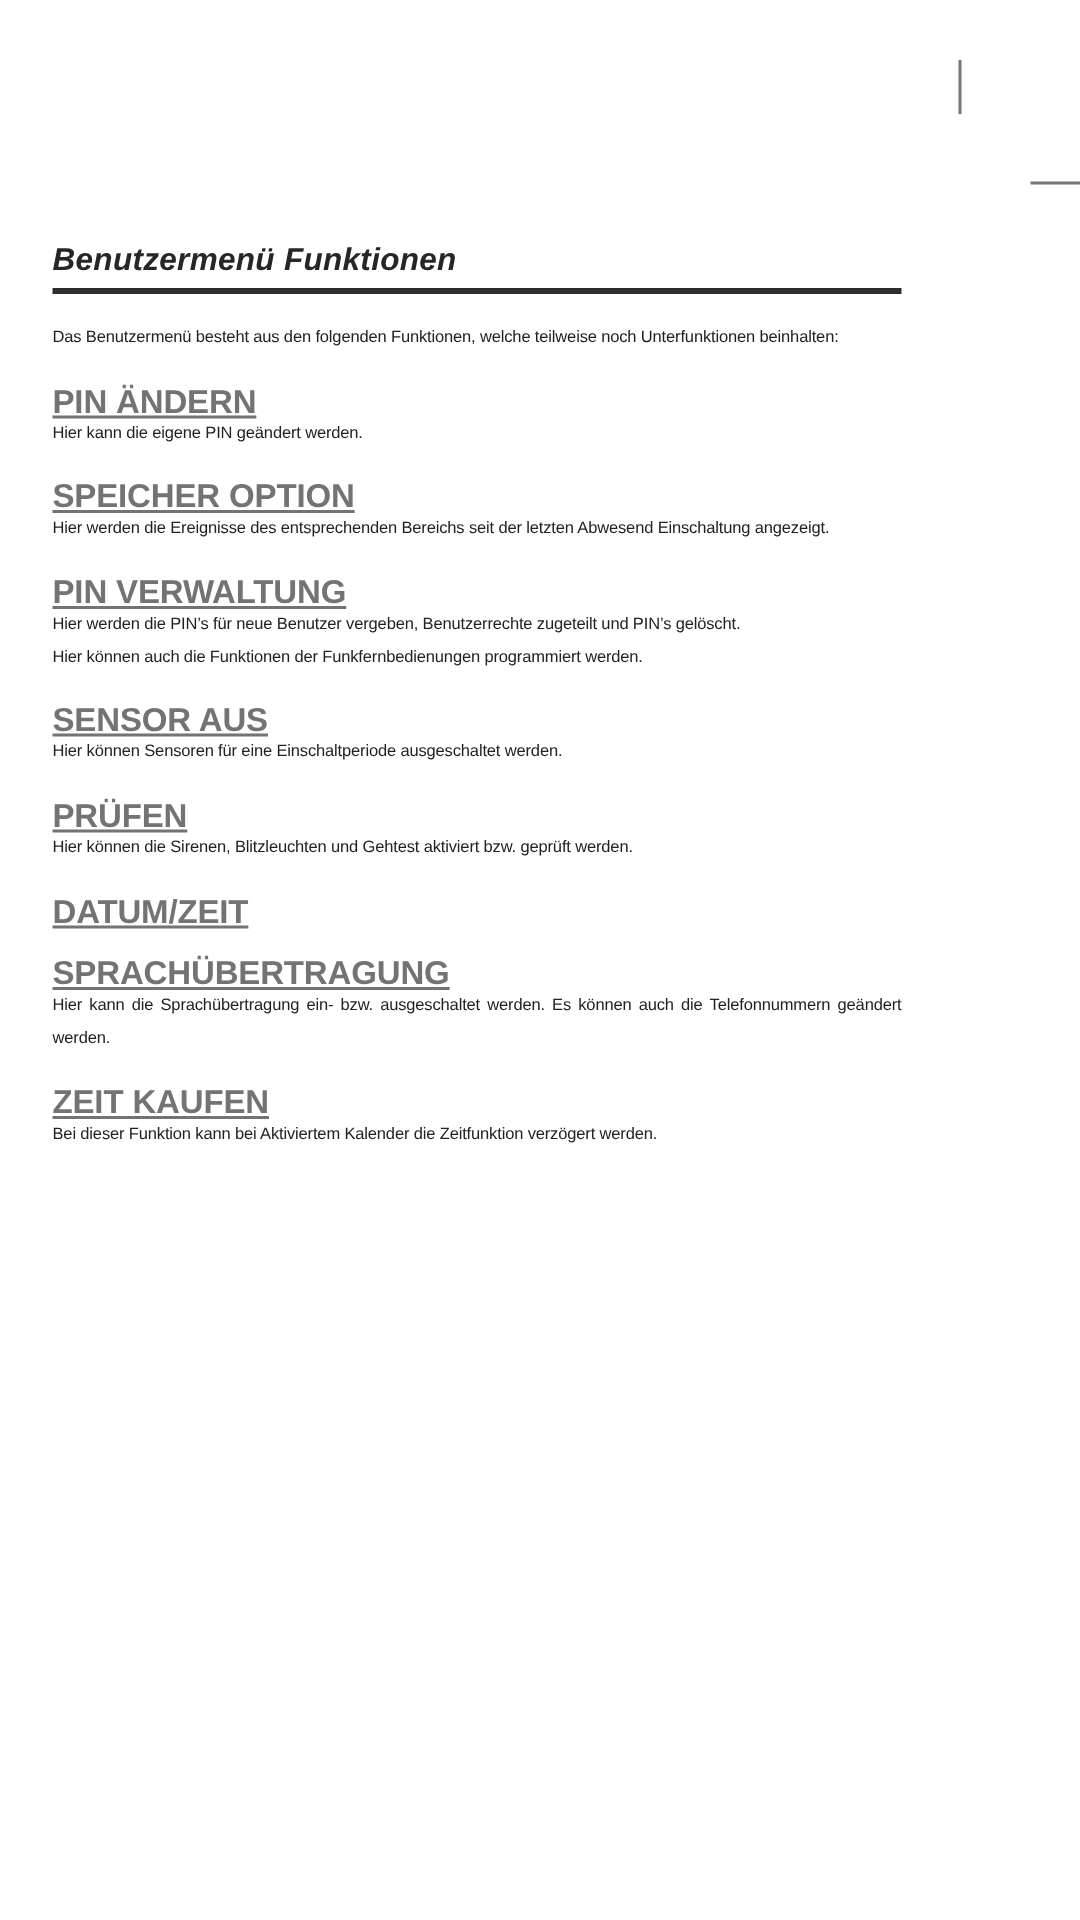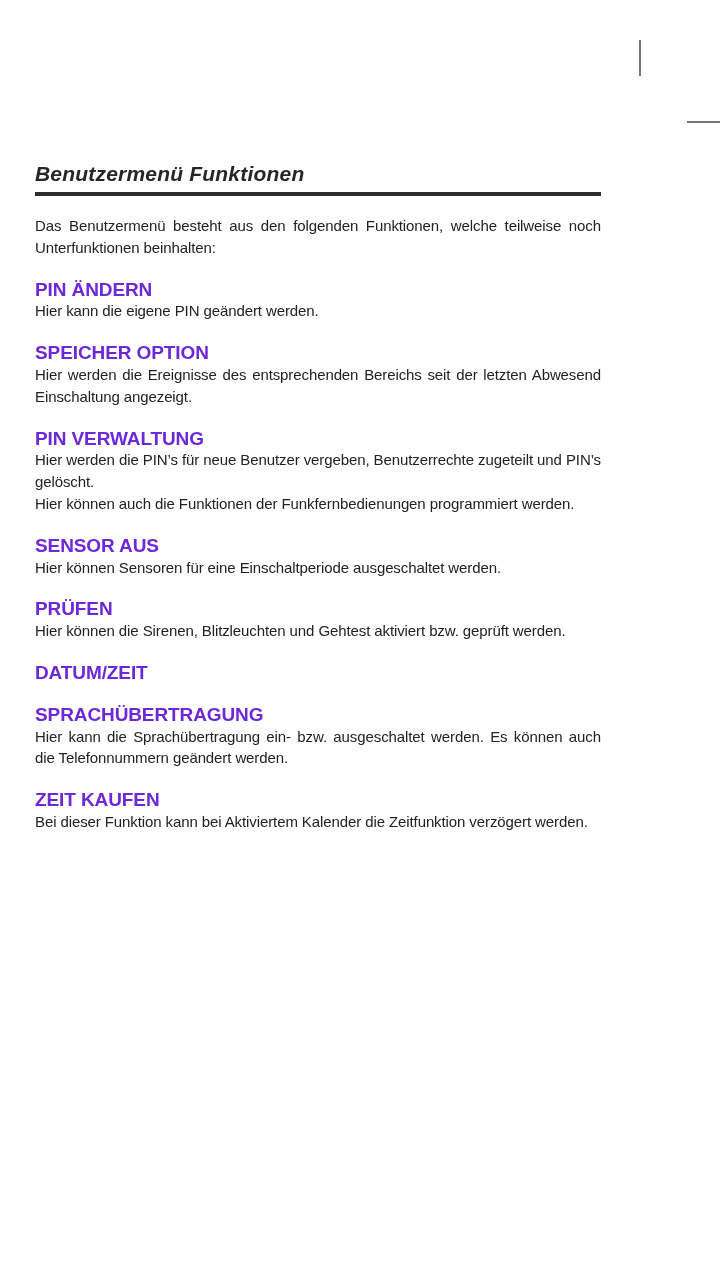--- a/index.html
+++ b/index.html
@@ -41,36 +41,37 @@
     letter-spacing: 0.2px;
   }
   .title-rule {
     margin-top: 5px;
     width: 100%;
     height: 4px;
     background: #2e2e2e;
   }
   p.body-text {
     margin: 0;
-    font-size: 15px;
+    font-size: 11px;
     line-height: 21.8px;
     text-align: justify;
     letter-spacing: -0.1px;
     color: #222222;
   }
   p.intro {
     margin-top: 19px;
   }
   h2.func-heading {
     margin: 20px 0 0 0;
-    font-size: 19px;
+    font-size: 22px;
     line-height: 21.8px;
     font-weight: bold;
-    color: #6d28d9;
+    color: #737373;
     letter-spacing: -0.1px;
+    text-decoration: underline;
   }
   .page-number {
     position: absolute;
     left: 0;
     top: 1041px;
     width: 636px;
     text-align: right;
     font-size: 18px;
     line-height: 19px;
     font-weight: bold;

